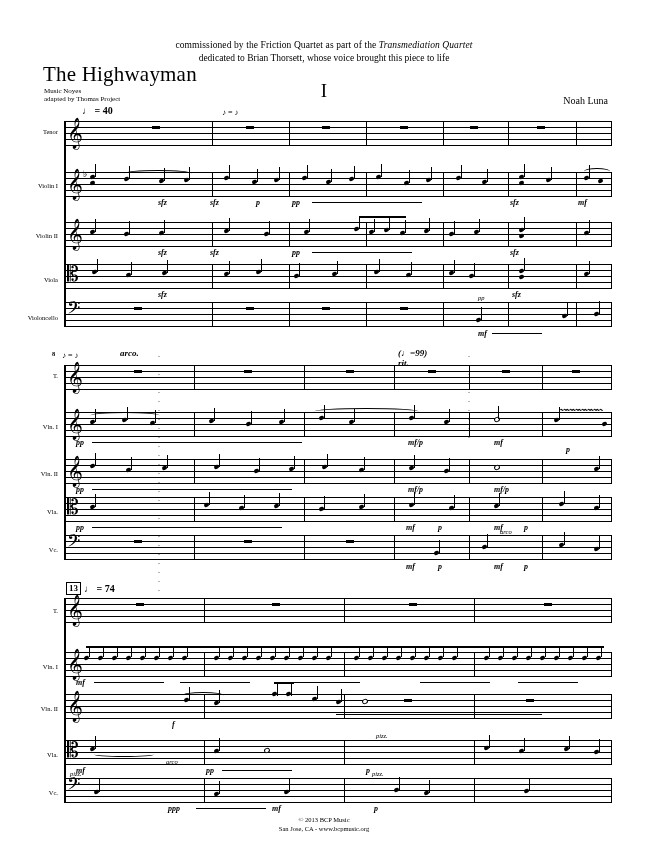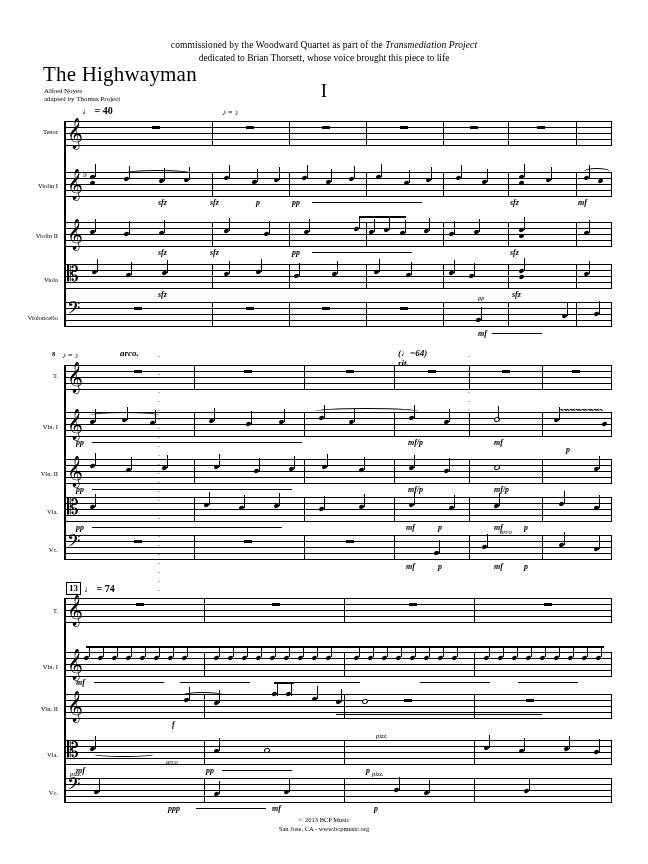--- a/index.html
+++ b/index.html
@@ -188,27 +188,28 @@
   .tie { position: absolute; border-bottom: 1px solid #000; border-radius: 50%; height: 4px; }
   .acc { position: absolute; font-family: "DejaVu Sans", sans-serif; font-size: 9px; line-height: 1; }
   .wavy { position: absolute; font-size: 7px; letter-spacing: -1px; font-family: "DejaVu Sans", sans-serif; }
 </style>
 </head>
 <body>
 
 <div id="page">
 
   <div class="abs ctr commission">
-    <span>commissioned by the Woodward Quartet as part of the </span><span class="ital">Transmediation Project</span>
+    <span>commissioned by the Friction Quartet as part of the </span><span class="ital">Transmediation Quartet</span>
   </div>
   <div class="abs work-title">The Highwayman</div>
   <div class="abs ctr dedication">dedicated to Brian Thorsett, whose voice brought this piece to life</div>
-  <div class="abs lyricist">Alfred Noyes</div>
+  <div class="abs lyricist">Music Noyes</div>
   <div class="abs adapter">adapted by Thomas Project</div>
   <div class="abs ctr movement">I</div>
+  <div class="abs composer">Noah Luna</div>
 
   <div class="system">
 
     <div class="tempo" style="top:105px; left:82px;">♩ = 40</div>
     <div class="tempo" style="top:108px; left:222px; font-size:8px;">♪ = ♪</div>
 
     <div class="instlabel" style="top:128px; left:22px; width:36px;">Tenor</div>
     <div class="staff" style="top:121px; left:64px; width:548px; height:24px;">
       <div class="ln" style="top:0px;"></div>
         <div class="ln" style="top:6px;"></div>
@@ -439,21 +440,21 @@
       </div>
 
     <div class="sysbrace" style="top:121px; left:64px; height:205px;"></div>
   </div>
 
   <div class="system">
     <div class="measnum" style="top:350px; left:52px;">8</div>
     <div class="tempo" style="top:351px; left:62px; font-size:8px;">♪ = ♪</div>
     <div class="expr-b" style="top:348px; left:120px;">arco.</div>
     <div class="dotline" style="top:350px; left:158px;">. . . . . . . . . . . . . . . . . . . . . . . . . . .</div>
-    <div class="expr-b" style="top:348px; left:398px;">(♩=64) rit.</div>
+    <div class="expr-b" style="top:348px; left:398px;">(♩=99) rit.</div>
     <div class="dotline" style="top:350px; left:468px;">. . . . . . . . . .</div>
 
     <div class="instlabel" style="top:372px; left:26px; width:32px;">T.</div>
     <div class="staff" style="top:365px; left:64px; width:548px; height:24px;">
       <div class="ln" style="top:0px;"></div>
         <div class="ln" style="top:6px;"></div>
         <div class="ln" style="top:12px;"></div>
         <div class="ln" style="top:18px;"></div>
         <div class="ln" style="top:24px;"></div>
       <div class="barline" style="left:0px; top:0; height:25px;"></div>

